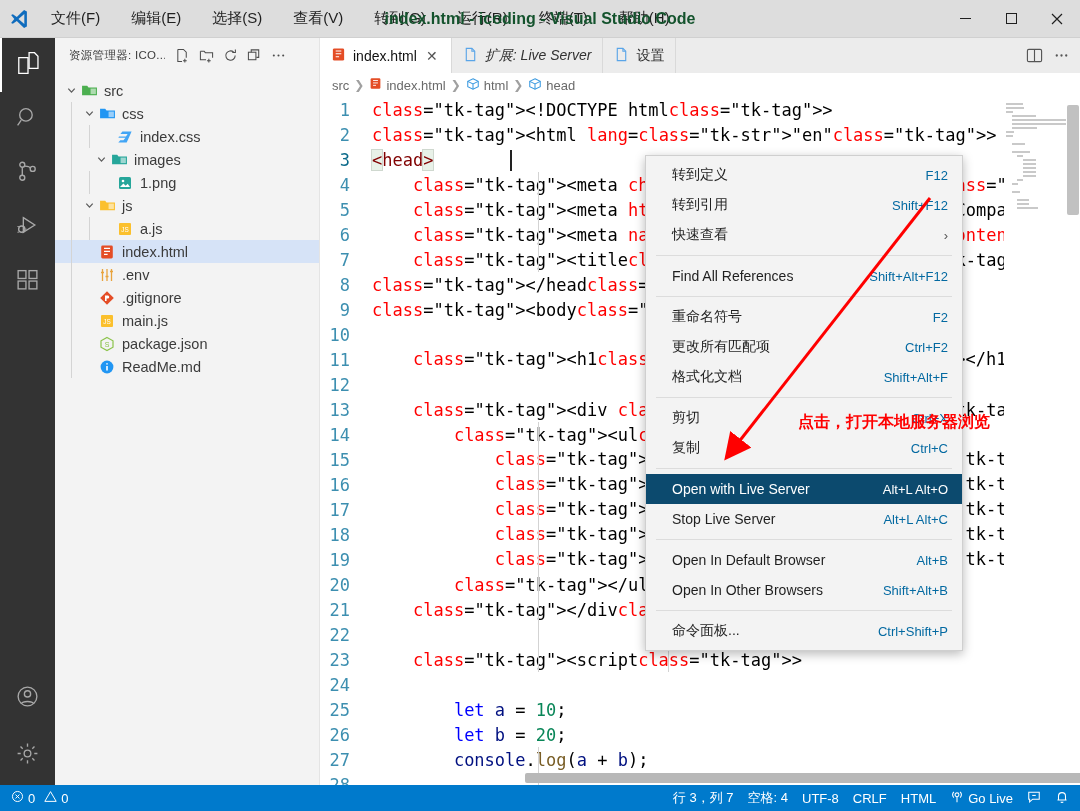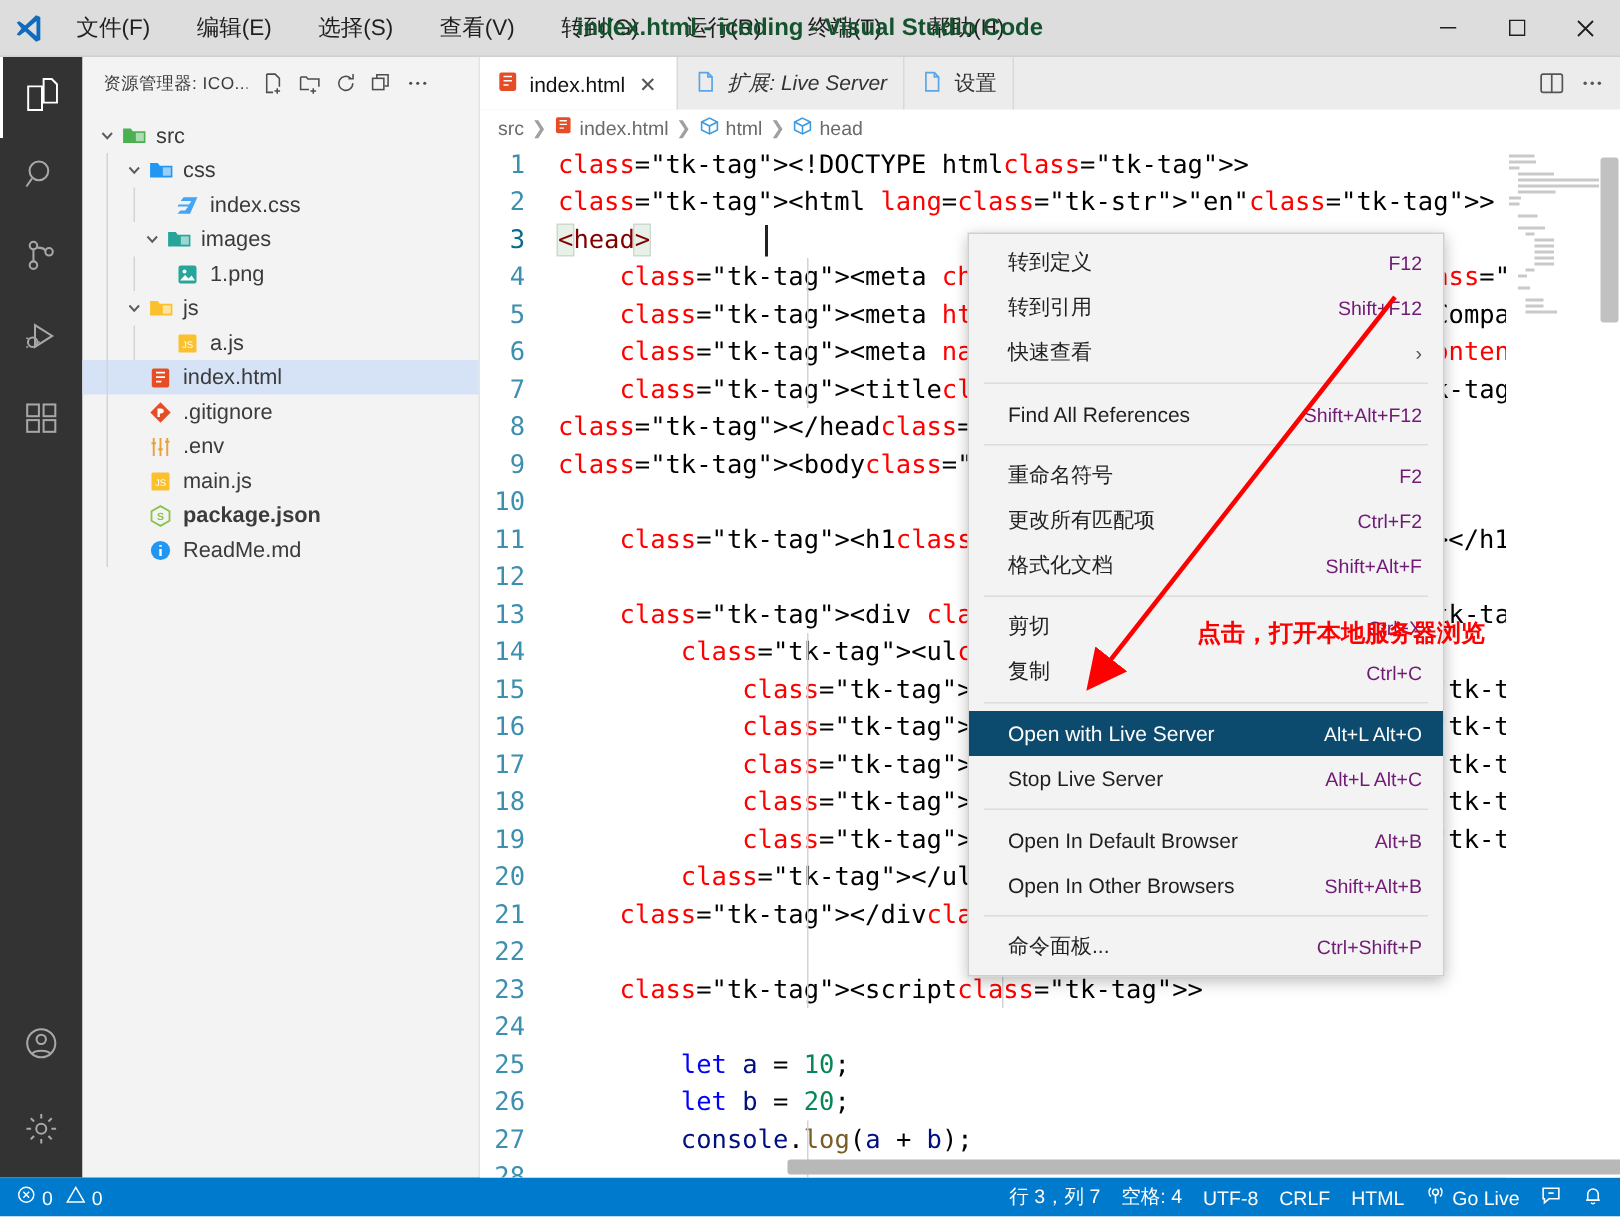--- a/index.html
+++ b/index.html
@@ -215,21 +215,21 @@
     font-size: 14px;
   }
   .ctx-item {
     height: 30px; display: flex; align-items: center;
     padding: 0 14px 0 26px; color: #1f1f1f; cursor: pointer;
     white-space: nowrap; gap: 18px;
   }
   .ctx-item.selected { background: #0c4a6e; color: #ffffff; }
   .ctx-item.selected .ctx-key { color: #ffffff; }
   .ctx-label { flex: 1; }
-  .ctx-key { color: #701a75; font-size: 13px; text-align: right; }
+  .ctx-key { color: #0369a1; font-size: 13px; text-align: right; }
   .ctx-sub { color: #555; font-size: 13px; }
   .ctx-sep { height: 1px; background: #dcdcdc; margin: 5px 10px; }
 
   
   .annot-layer { position: absolute; inset: 0; z-index: 60; pointer-events: none; }
   .annot-text {
     position: absolute;
     color: #ff0000; font-size: 16px;
     font-family: "DejaVu Serif", serif;
     white-space: nowrap; font-weight: 600;
@@ -519,51 +519,51 @@
                 <path d="M5 4.4h6M5 7.4h6M5 10.4h3.6" stroke="#fff" stroke-width="1.1"></path>
               </svg>
             </span>
             <span class="tlabel">index.html</span>
           </div>
           <div class="tree-row" style="padding-left: 26px;">
             <div class="guide" style="left: 16px;"></div>
             <span class="tw"></span>
             <span class="ficon">
               <svg width="16" height="16" viewBox="0 0 16 16">
-                <path d="M8 1.2 14.8 8 8 14.8 1.2 8 8 1.2z" fill="#e44d26"></path>
-                <path d="M6 5.4h2.2c1.4 0 2 .7 2 1.6s-.6 1.6-2 1.6H7.6V11H6V5.4z" fill="#fff"></path>
-              </svg>
-            </span>
-            <span class="tlabel">.gitignore</span>
-          </div>
-          <div class="tree-row" style="padding-left: 26px;">
-            <div class="guide" style="left: 16px;"></div>
-            <span class="tw"></span>
-            <span class="ficon">
-              <svg width="16" height="16" viewBox="0 0 16 16">
                 <g stroke="#e8a33d" stroke-width="1.3" fill="none">
                   <path d="M3.5 2v12M8 2v12M12.5 2v12"></path>
                   <path d="M2 5.5h3M6.5 9.5h3M11 4.5h3"></path>
                 </g>
               </svg>
             </span>
             <span class="tlabel">.env</span>
           </div>
           <div class="tree-row" style="padding-left: 26px;">
             <div class="guide" style="left: 16px;"></div>
             <span class="tw"></span>
             <span class="ficon">
               <svg width="16" height="16" viewBox="0 0 16 16">
+                <path d="M8 1.2 14.8 8 8 14.8 1.2 8 8 1.2z" fill="#e44d26"></path>
+                <path d="M6 5.4h2.2c1.4 0 2 .7 2 1.6s-.6 1.6-2 1.6H7.6V11H6V5.4z" fill="#fff"></path>
+              </svg>
+            </span>
+            <span class="tlabel">.gitignore</span>
+          </div>
+          <div class="tree-row" style="padding-left: 26px;">
+            <div class="guide" style="left: 16px;"></div>
+            <span class="tw"></span>
+            <span class="ficon">
+              <svg width="16" height="16" viewBox="0 0 16 16">
                 <rect x="2" y="2" width="12" height="12" rx="1" fill="#fbc02d"></rect>
                 <text x="8" y="11.2" font-size="6.4" text-anchor="middle" fill="#fff" font-family="sans-serif">JS</text>
               </svg>
             </span>
             <span class="tlabel">main.js</span>
           </div>
-          <div class="tree-row" style="padding-left: 26px; font-weight: bold;">
+          <div class="tree-row" style="padding-left: 26px;">
             <div class="guide" style="left: 16px;"></div>
             <span class="tw"></span>
             <span class="ficon">
               <svg width="16" height="16" viewBox="0 0 16 16">
                 <path d="M8 1.4 14 4.8v6.4L8 14.6 2 11.2V4.8L8 1.4z" fill="none" stroke="#8bc34a" stroke-width="1.2"></path>
                 <text x="8" y="10.9" font-size="7" text-anchor="middle" fill="#8bc34a" font-family="sans-serif">S</text>
               </svg>
             </span>
             <span class="tlabel">package.json</span>
           </div>

